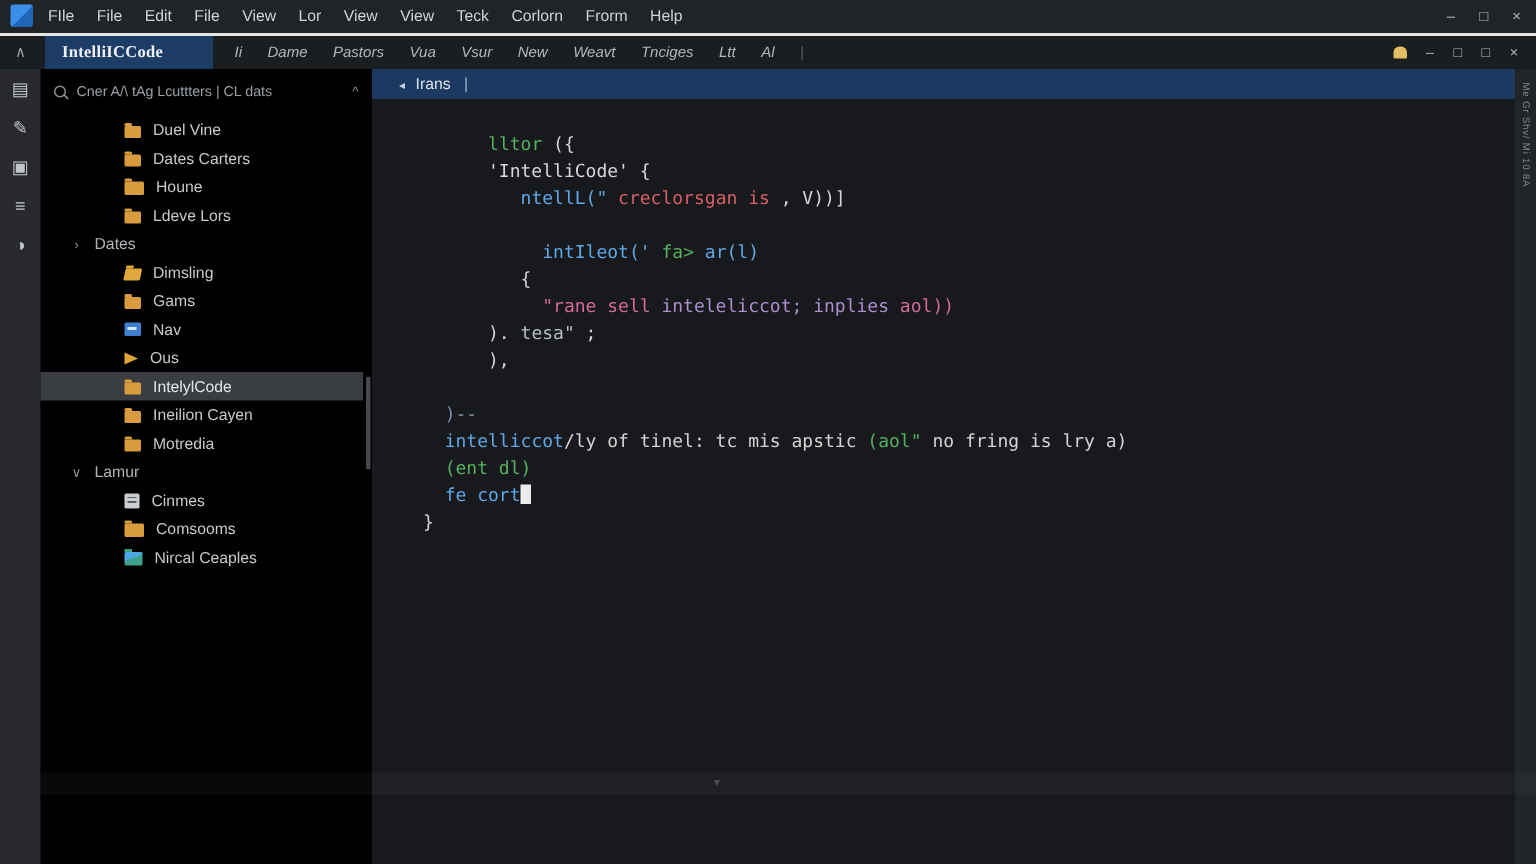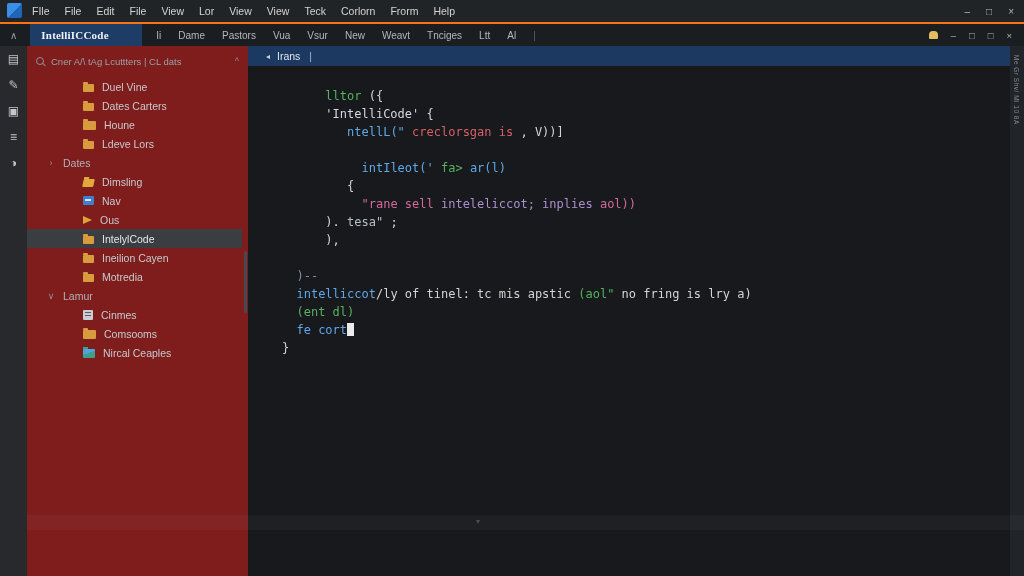--- a/index.html
+++ b/index.html
@@ -3,46 +3,46 @@
 <meta charset="utf-8">
 <style>
   html,body{margin:0;padding:0;}
   body{
     width:1024px;height:576px;position:relative;overflow:hidden;
     background:#17191c;font-family:"Liberation Sans",sans-serif;
     -webkit-font-smoothing:antialiased;
   }
   
   .titlebar{position:absolute;left:0;top:0;width:1024px;height:22px;background:#212427;
-    border-bottom:2px solid #f97316;box-sizing:content-box;}
+    border-bottom:2px solid #e5e5e5;box-sizing:content-box;}
   .logo{position:absolute;left:7px;top:3px;width:15px;height:15px;border-radius:2px;
     background:linear-gradient(135deg,#3c8fe8 0 52%,#1f66b8 52% 100%);}
   .menus{position:absolute;left:32px;top:0;height:22px;display:flex;align-items:center;gap:15px;
     font-size:10.5px;color:#d2d2d2;}
   .menu-item{cursor:default;}
   .win-controls{position:absolute;right:10px;top:0;height:22px;display:flex;gap:16px;align-items:center;
     color:#b6b6b6;font-size:10px;}
   
   .toolbar{position:absolute;left:0;top:24px;width:1024px;height:22px;background:#1b1e21;
     display:flex;align-items:center;}
   .tb-caret{margin-left:10px;color:#9aa0a6;font-size:10px;}
   .active-tab{margin-left:13px;width:112px;height:22px;background:#1d3c66;color:#eef1f6;
     font-size:11px;font-weight:bold;display:flex;align-items:center;padding-left:11px;box-sizing:border-box;
     letter-spacing:.2px;font-family:Liberation Serif, serif;}
-  .tb-items{display:flex;gap:17px;margin-left:14px;color:#b2b7bc;font-size:10px;}
+  .tb-items{display:flex;gap:17px;margin-left:14px;color:#b2b7bc;font-size:10px;font-style:italic;}
   .tb-sep{color:#5a5f65;}
   .tb-controls{position:absolute;right:12px;top:0;height:22px;display:flex;gap:13px;align-items:center;
     color:#b6b6b6;font-size:9.5px;}
   .bell{width:9px;height:8px;background:#e3bd64;border-radius:4px 4px 1px 1px;display:inline-block;}
   
   .activitybar{position:absolute;left:0;top:46px;width:27px;height:530px;background:#28292c;
     display:flex;flex-direction:column;align-items:center;padding-top:6px;box-sizing:border-box;gap:12px;}
   .ab-icon{color:#c3c7cb;font-size:12px;line-height:14px;}
   
-  .sidebar{position:absolute;left:27px;top:46px;width:221px;height:530px;background:#7f1d1d;}
+  .sidebar{position:absolute;left:27px;top:46px;width:221px;height:530px;background:#000000;}
   .search-row{height:20px;margin-top:5px;display:flex;align-items:center;padding:0 9px;gap:7px;
     color:#9aa0a5;font-size:9.5px;white-space:nowrap;overflow:hidden;}
   .mag{width:6px;height:6px;border:1px solid #8a9096;border-radius:50%;position:relative;flex:0 0 auto;}
   .mag::after{content:"";position:absolute;left:5px;top:6px;width:4px;height:1px;background:#8a9096;
     transform:rotate(45deg);}
   .search-caret{margin-left:auto;color:#8a9096;font-size:9px;}
   .tree{margin-top:6px;font-size:10.5px;color:#c6cacd;}
   .row{height:19px;display:flex;align-items:center;gap:8px;}
   .row.lvl1{padding-left:20px;color:#aeb3b8;}
   .row.lvl2{padding-left:56px;}
@@ -171,20 +171,24 @@
       </div>
       <div class="row lvl1">
         <span class="chev">›</span>
         <span>Dates</span>
       </div>
       <div class="row lvl2">
         <span class="ticon folder-open"></span>
         <span>Dimsling</span>
       </div>
       <div class="row lvl2">
+        <span class="ticon folder"></span>
+        <span>Gams</span>
+      </div>
+      <div class="row lvl2">
         <span class="ticon file-blue"></span>
         <span>Nav</span>
       </div>
       <div class="row lvl2">
         <span class="ticon play-yellow"></span>
         <span>Ous</span>
       </div>
       <div class="row lvl2 selected">
         <span class="ticon folder"></span>
         <span>IntelylCode</span>

